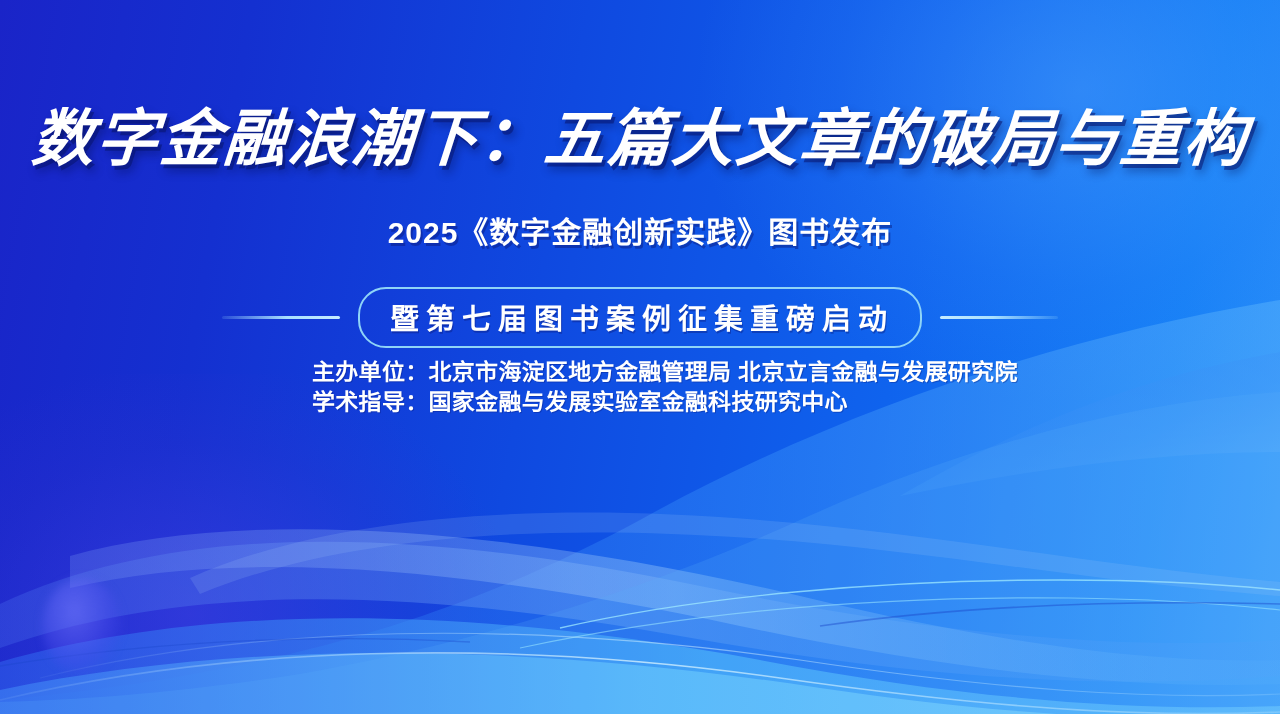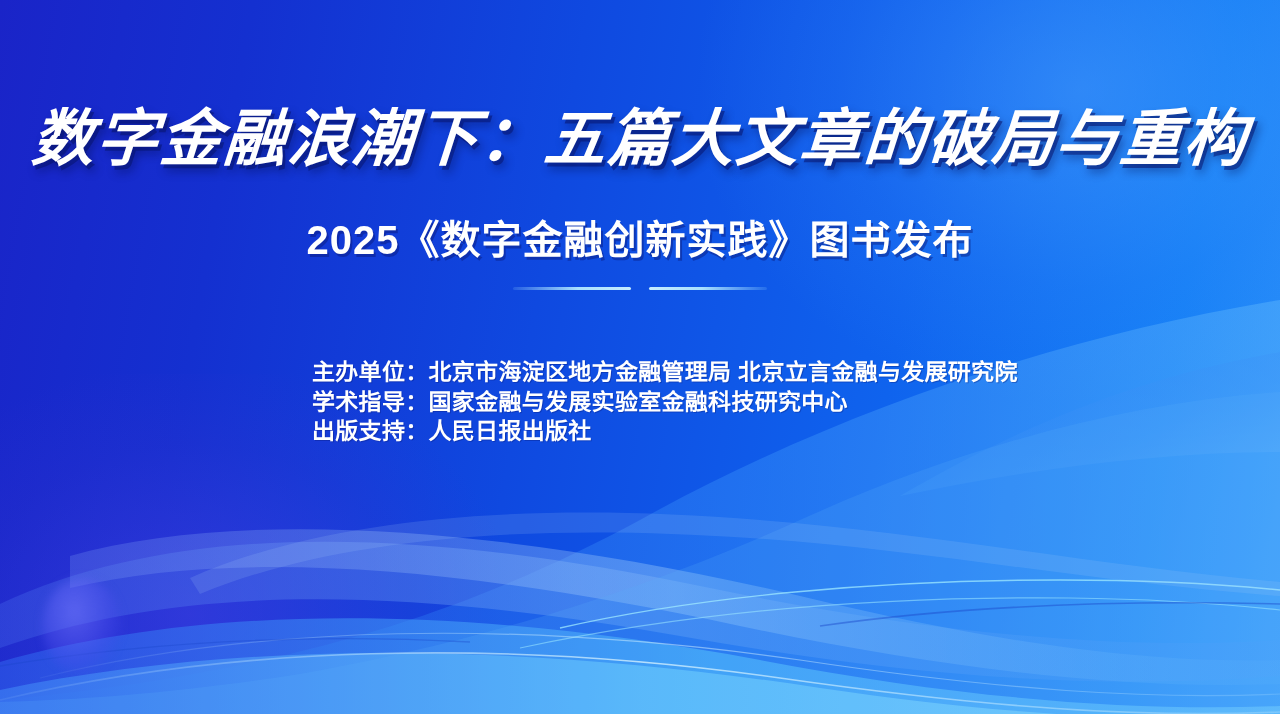--- a/index.html
+++ b/index.html
@@ -86,21 +86,21 @@
     transform: skewX(-4deg);
   }
 
   .sub-title {
     position: absolute;
     top: 208px;
     left: 0;
     right: 0;
     text-align: center;
     color: #ffffff;
-    font-size: 40px;
+    font-size: 30px;
     font-weight: 700;
     letter-spacing: 1px;
     white-space: nowrap;
     text-shadow: 2px 3px 0 rgba(10,25,120,0.45);
   }
 
   .pill-row {
     position: absolute;
     top: 287px;
     left: 0;
@@ -249,24 +249,26 @@
   <div class="glow-orb"></div>
 
   <div class="content">
 
     <div class="main-title">数字金融浪潮下：五篇大文章的破局与重构</div>
 
     <div class="sub-title">2025《数字金融创新实践》图书发布</div>
 
     <div class="pill-row">
       <div class="rule"></div>
+      <div class="pill">
+        <span class="pill-text">暨第七届图书案例征集重磅启动</span>
+      </div>
       <div class="rule right"></div>
     </div>
 
     <div class="credits">
       <div class="credit-line">主办单位：北京市海淀区地方金融管理局  北京立言金融与发展研究院</div>
       <div class="credit-line">学术指导：国家金融与发展实验室金融科技研究中心</div>
-      <div class="credit-line">出版支持：人民日报出版社</div>
     </div>
 
 
   </div>
 </div>
 
 </body></html>

